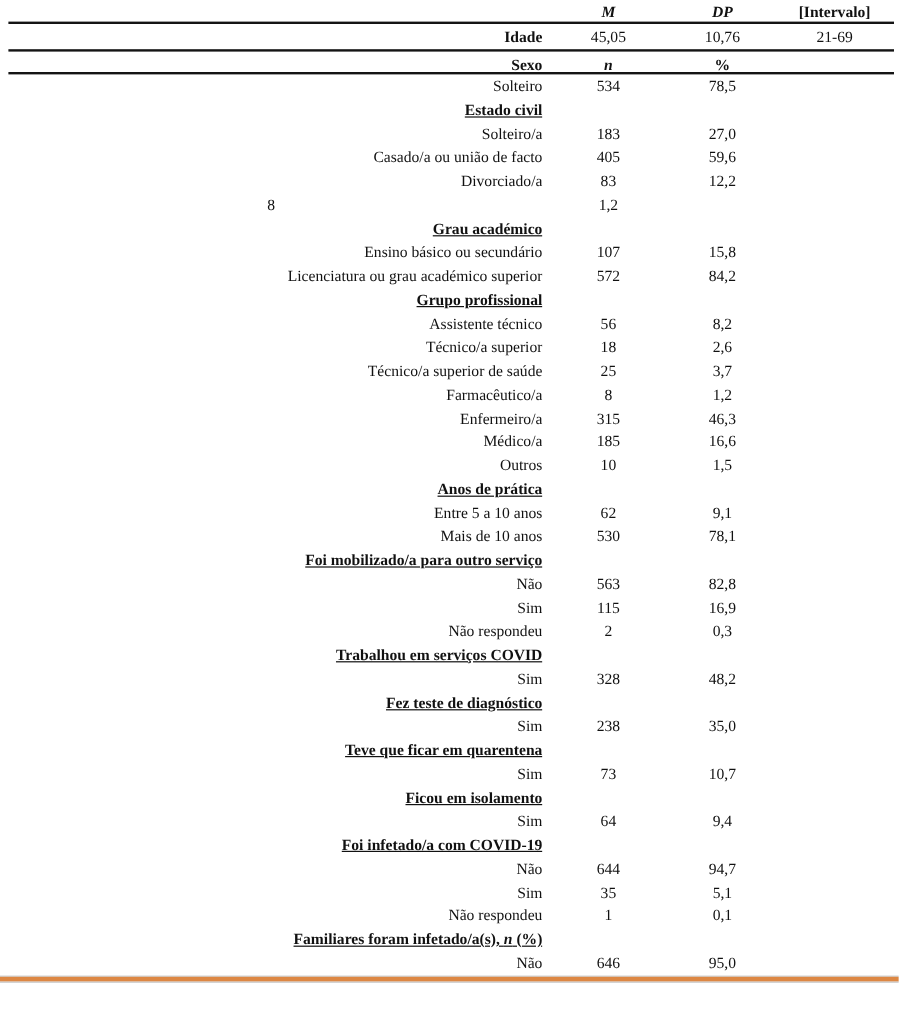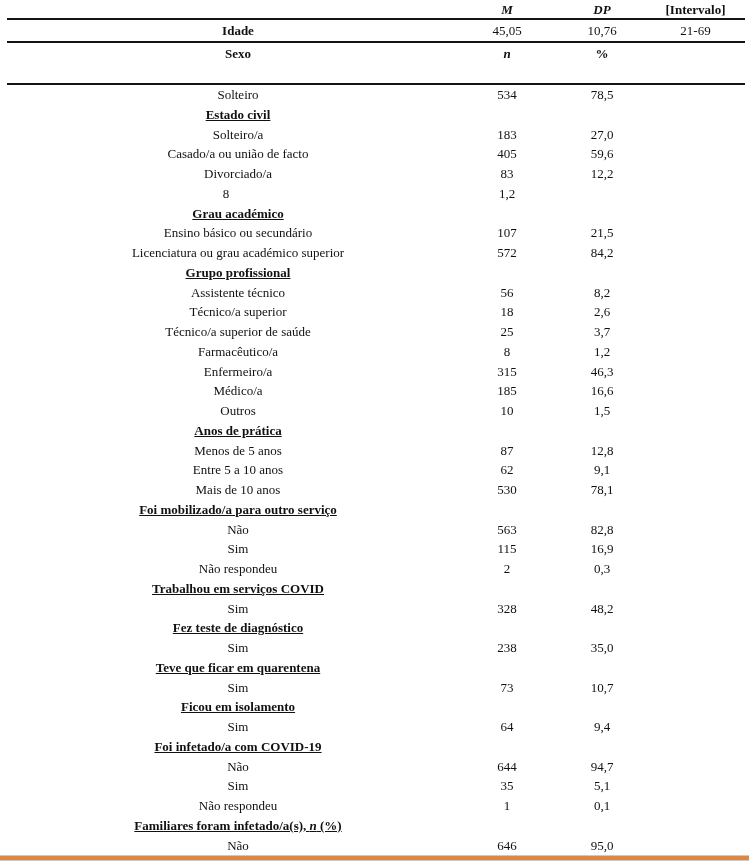--- a/index.html
+++ b/index.html
@@ -6,30 +6,30 @@
   body {
     width: 749px; height: 863px;
     background: #ffffff;
     font-family: "Liberation Serif", serif;
     color: #111111;
     overflow: hidden;
   }
   .tbl { width: 749px; padding-top: 1px; box-sizing: border-box; }
   .row { display: grid; grid-template-columns: 452px 110px 80px 107px; font-size: 13px; }
   .cell { overflow: hidden; white-space: nowrap; }
-  .c-label { text-align: center; padding-left: 24px; }
+  .c-label { text-align: right; padding-left: 24px; }
   .c-m, .c-dp, .c-int { text-align: center; }
 
   .hdr1 { height: 17px; line-height: 17px; font-weight: bold; }
   .hdr1 .c-m, .hdr1 .c-dp { font-style: italic; }
 
   .r-idade { height: 21px; line-height: 21px; }
   .r-idade .c-label { font-weight: bold; }
 
-  .r-sexo { height: 40px; line-height: 22px; }
+  .r-sexo { height: 17px; line-height: 22px; }
   .r-sexo .c-label { font-weight: bold; }
   .r-sexo .c-m { font-weight: bold; font-style: italic; }
   .r-sexo .c-dp { font-weight: bold; }
 
   .body-row { height: 19.75px; line-height: 19.75px; }
   .section .c-label { font-weight: bold; text-decoration: underline; }
   .it { font-style: italic; }
 
   .hrule { height: 2px; background: #141414; margin: 0 4px 0 7px; }
   .gray-rule { height: 1px; background: #c9c9c9; }
@@ -105,21 +105,21 @@
   </div>
       <div class="row body-row section">
     <div class="cell c-label">Grau académico</div>
     <div class="cell c-m"></div>
     <div class="cell c-dp"></div>
     <div class="cell c-int"></div>
   </div>
       <div class="row body-row">
     <div class="cell c-label">Ensino básico ou secundário</div>
     <div class="cell c-m">107</div>
-    <div class="cell c-dp">21,5</div>
+    <div class="cell c-dp">15,8</div>
     <div class="cell c-int"></div>
   </div>
       <div class="row body-row">
     <div class="cell c-label">Licenciatura ou grau académico superior</div>
     <div class="cell c-m">572</div>
     <div class="cell c-dp">84,2</div>
     <div class="cell c-int"></div>
   </div>
       <div class="row body-row section">
     <div class="cell c-label">Grupo profissional</div>
@@ -169,26 +169,20 @@
     <div class="cell c-dp">1,5</div>
     <div class="cell c-int"></div>
   </div>
       <div class="row body-row section">
     <div class="cell c-label">Anos de prática</div>
     <div class="cell c-m"></div>
     <div class="cell c-dp"></div>
     <div class="cell c-int"></div>
   </div>
       <div class="row body-row">
-    <div class="cell c-label">Menos de 5 anos</div>
-    <div class="cell c-m">87</div>
-    <div class="cell c-dp">12,8</div>
-    <div class="cell c-int"></div>
-  </div>
-      <div class="row body-row">
     <div class="cell c-label">Entre 5 a 10 anos</div>
     <div class="cell c-m">62</div>
     <div class="cell c-dp">9,1</div>
     <div class="cell c-int"></div>
   </div>
       <div class="row body-row">
     <div class="cell c-label">Mais de 10 anos</div>
     <div class="cell c-m">530</div>
     <div class="cell c-dp">78,1</div>
     <div class="cell c-int"></div>

